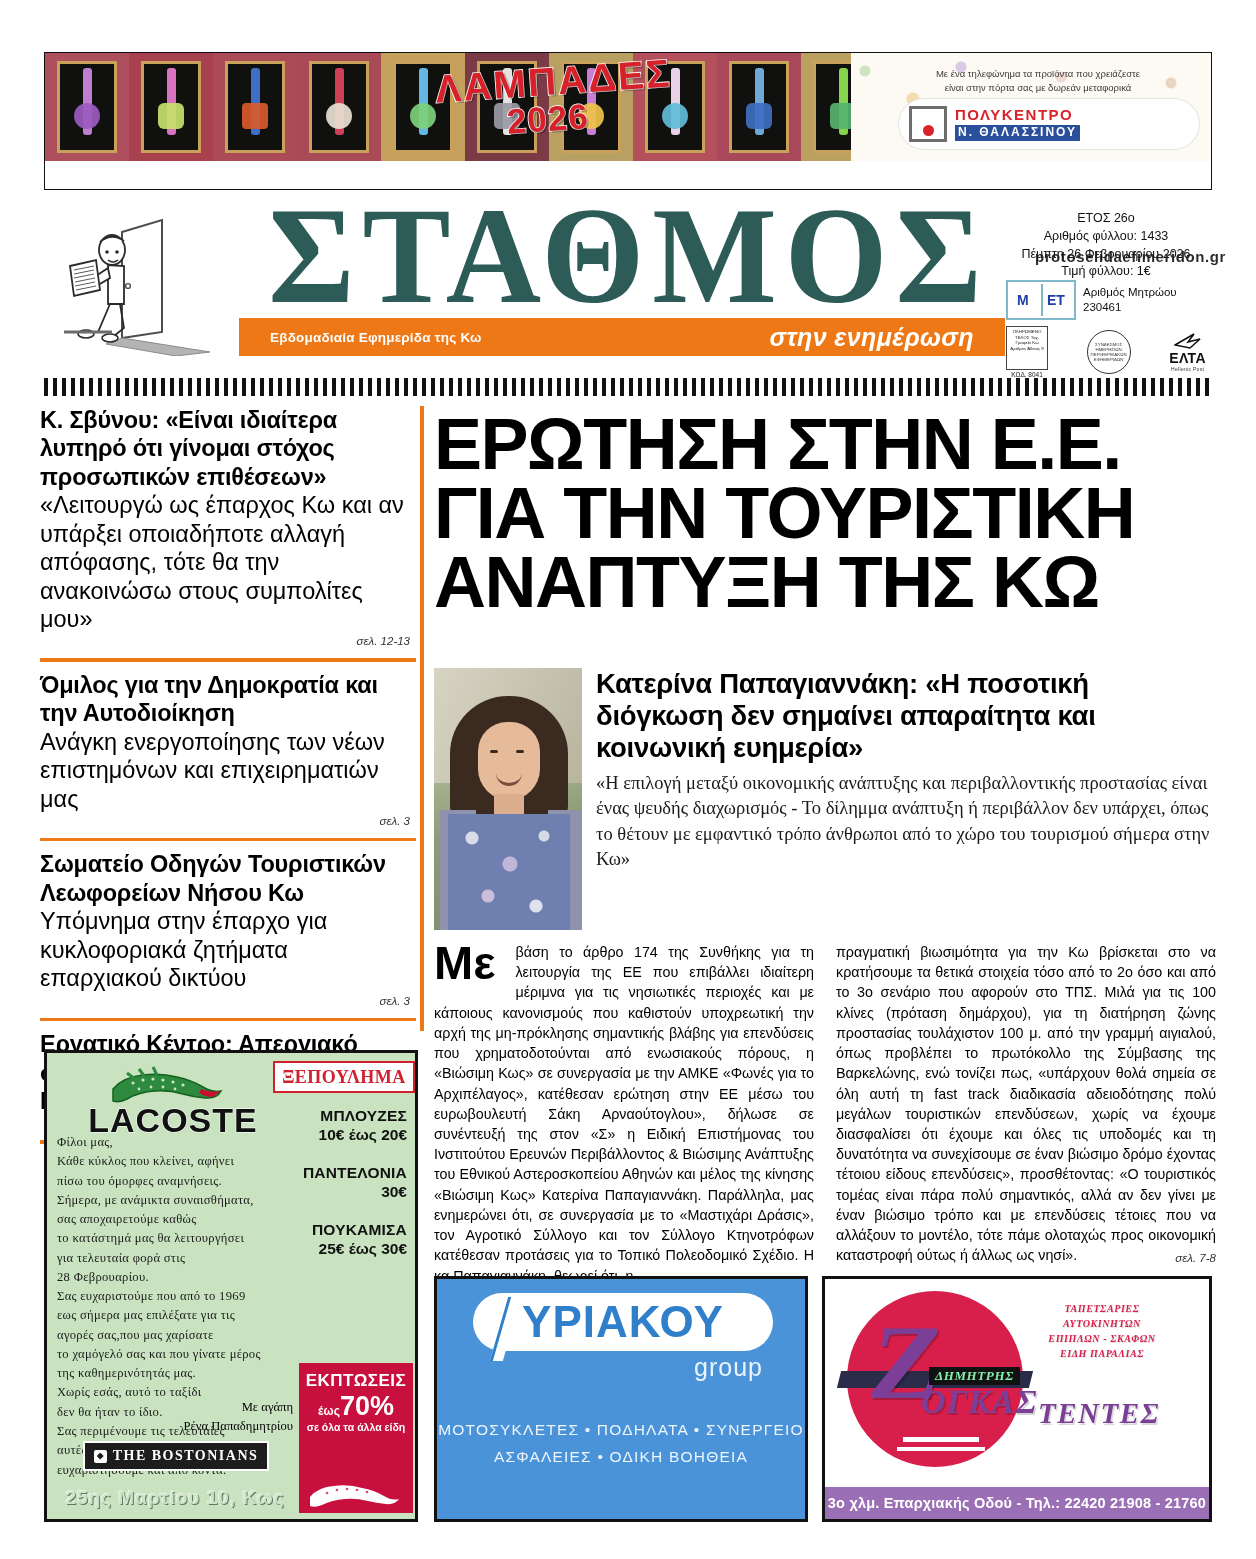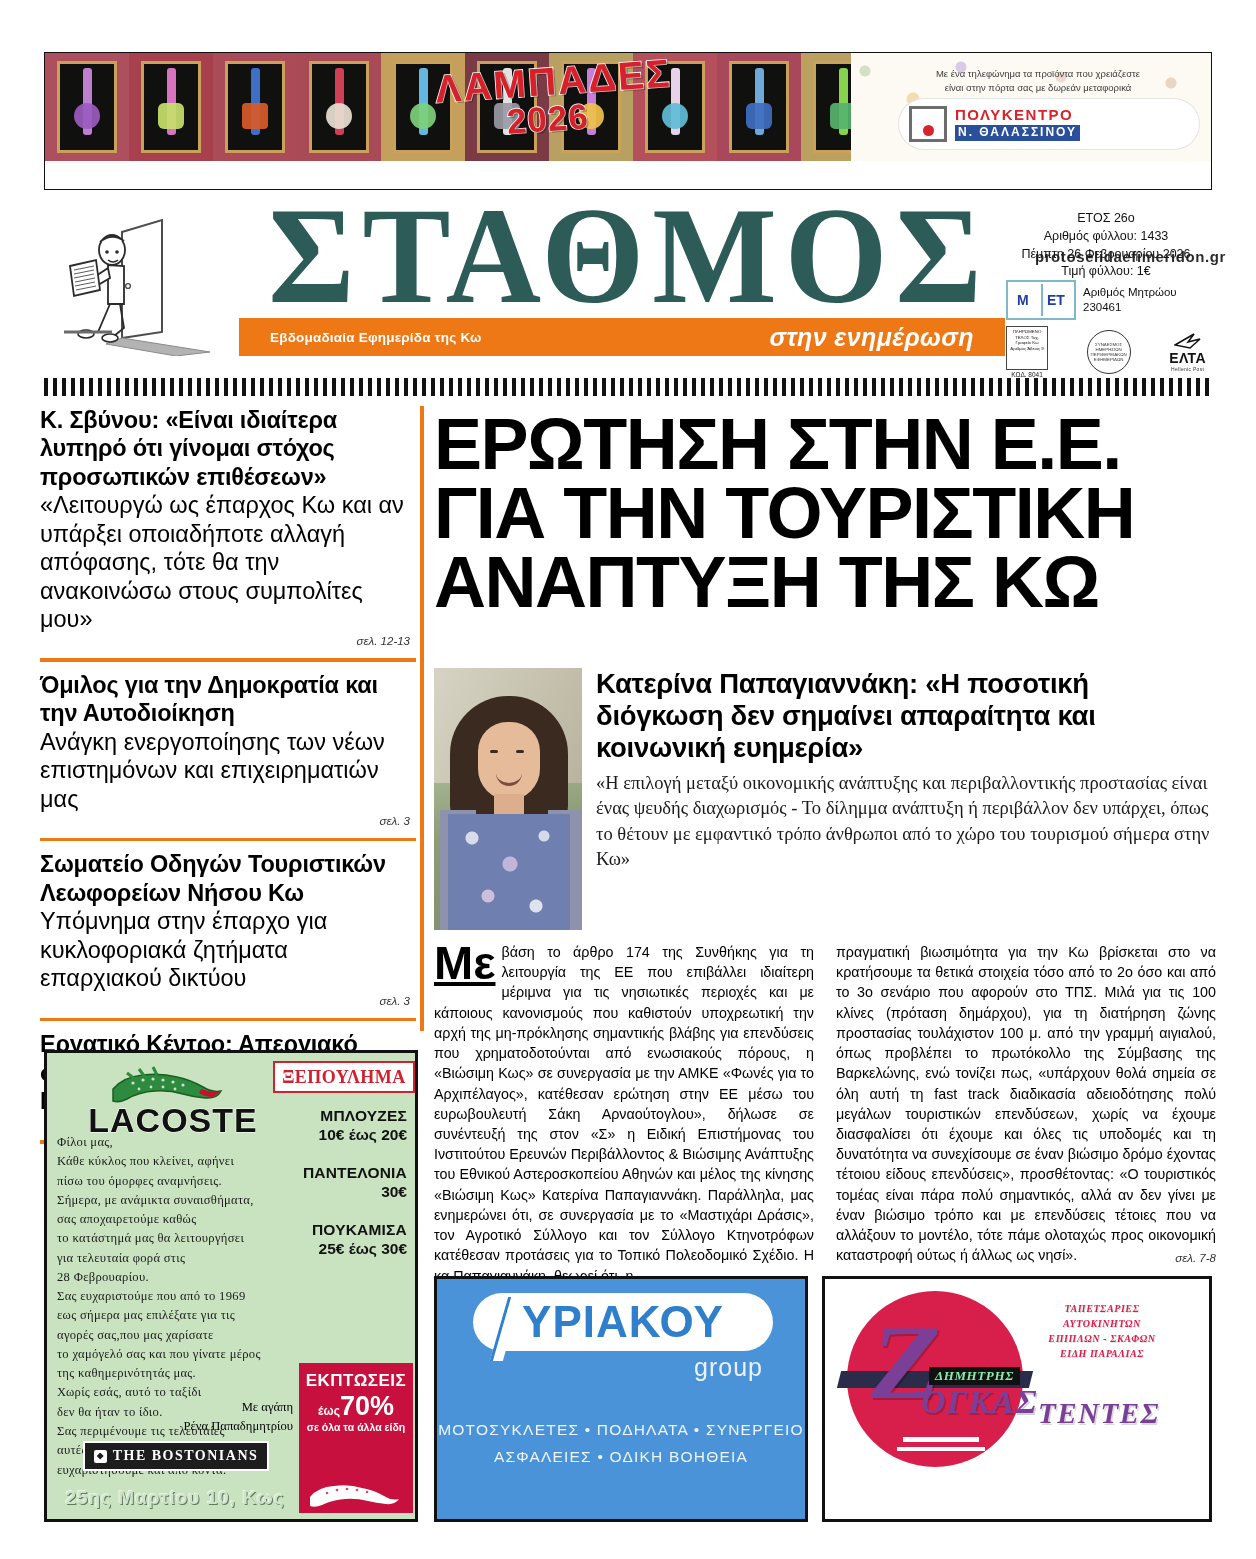--- a/index.html
+++ b/index.html
@@ -195,23 +195,22 @@
     font-size:18.5px;line-height:1.38;color:#1a1a1a;
   }
 
   
   .body-cols{position:absolute;left:434px;top:942px;width:782px;height:320px;
     display:flex;gap:22px;}
   .bcol{width:380px;font-size:14.3px;line-height:1.415;text-align:justify;color:#000;
         hyphens:none;}
   .bcol p{margin:0;}
   .dropcap{
-    float:left;font-size:47px;line-height:.82;font-weight:bold;margin:2px 6px 0 0;
+    float:left;font-size:47px;line-height:.82;font-weight:bold;margin:2px 20px 0 0;
     font-family:"Liberation Sans","DejaVu Sans",sans-serif;
-    text-decoration:underline;
   }
   .body-pageref{position:absolute;right:0;bottom:-2px;font-size:11.5px;font-style:italic;color:#333;}
 
   
   .ad-lacoste{
     position:absolute;left:44px;top:1050px;width:374px;height:472px;
     border:3px solid #111;box-sizing:border-box;background:#c9e3c0;overflow:hidden;
   }
   .lac-left{position:absolute;left:0;top:0;width:250px;height:100%;padding:8px 8px 0 10px;box-sizing:border-box;}
   .croc{position:absolute;left:62px;top:6px;width:118px;height:44px;}
@@ -669,15 +668,16 @@
     <div class="zo-ogkas">ΟΓΚΑΣ</div>
     <div class="zo-streak"></div>
     <div class="zo-streak2"></div>
     <div class="zo-services">
       <div>ΤΑΠΕΤΣΑΡΙΕΣ</div>
       <div>ΑΥΤΟΚΙΝΗΤΩΝ</div>
       <div>ΕΠΙΠΛΩΝ - ΣΚΑΦΩΝ</div>
       <div>ΕΙΔΗ ΠΑΡΑΛΙΑΣ</div>
     </div>
     <div class="zo-tentes">ΤΕΝΤΕΣ</div>
+    <div class="zo-foot">3ο χλμ. Επαρχιακής Οδού  - Τηλ.: 22420 21908 - 21760</div>
   </div>
 
 </div>
 
 </body></html>

